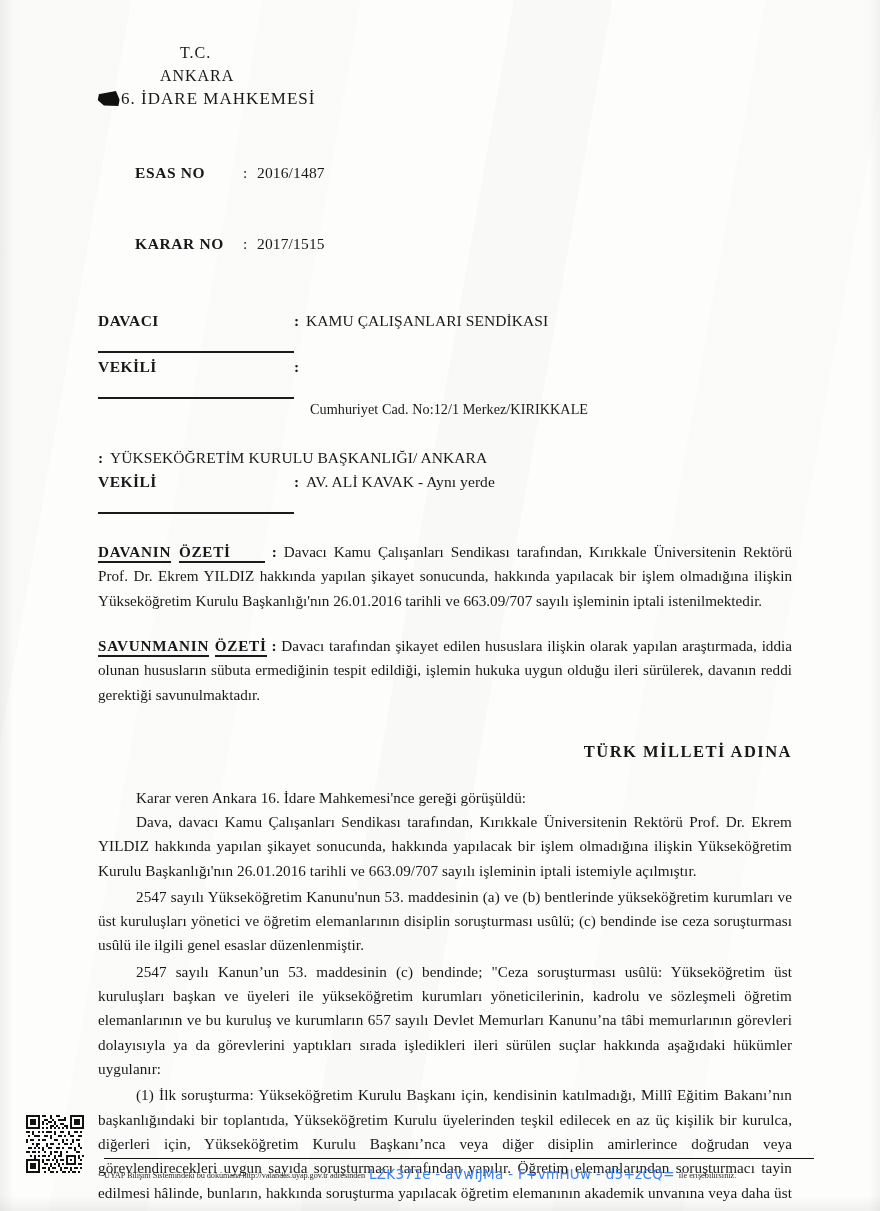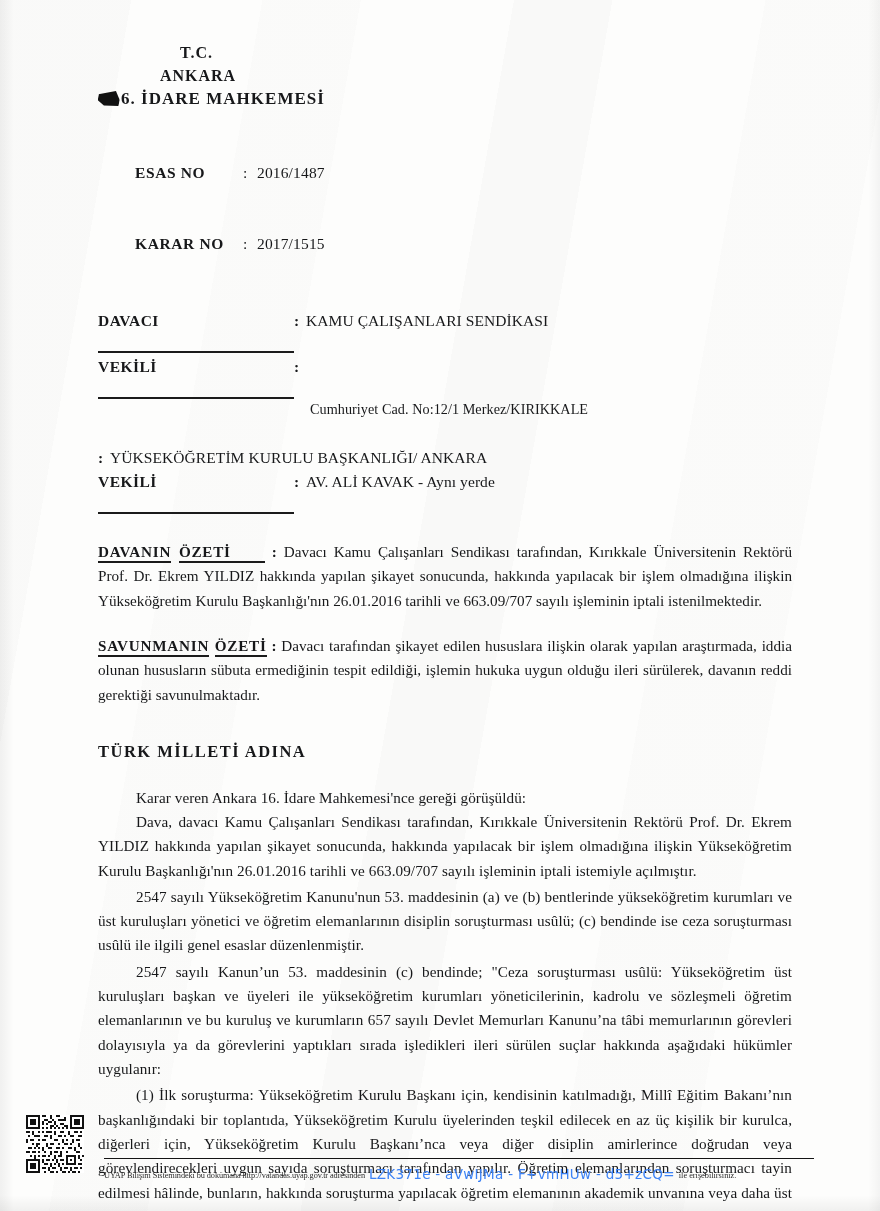--- a/index.html
+++ b/index.html
@@ -48,21 +48,21 @@
     top: 0;
     width: 694px;
   }
 
   
   .court-head {
     text-align: left;
     padding-top: 42px;
   }
   .court-line {
-    font-weight: bold;
+    font-weight: normal;
     letter-spacing: .06em;
     line-height: 1.42;
   }
   .court-tc    { font-size: 16px; padding-left: 82px; }
   .court-city  { font-size: 16px; padding-left: 62px; }
   .court-name  { font-size: 17px; position: relative; padding-left: 0px; }
 
   .court-mark {
     display: inline-block;
     width: 22px;
@@ -141,21 +141,21 @@
     font-weight: bold;
     letter-spacing: .05em;
   }
   .sum-head .u { border-bottom: 2px solid #1b1b1b; padding-bottom:1px; }
   .sum-head .u2 { border-bottom: 2px solid #1b1b1b; padding-bottom:1px; padding-right: 34px; }
   .sum-colon { font-weight: bold; }
 
   
   .tm-adina {
     margin-top: 34px;
-    text-align: left;
+    text-align: right;
     font-weight: bold;
     font-size: 16.5px;
     letter-spacing: .09em;
   }
 
   
   .body-text { margin-top: 24px; }
   .para {
     font-size: 15.2px;
     line-height: 1.60;

